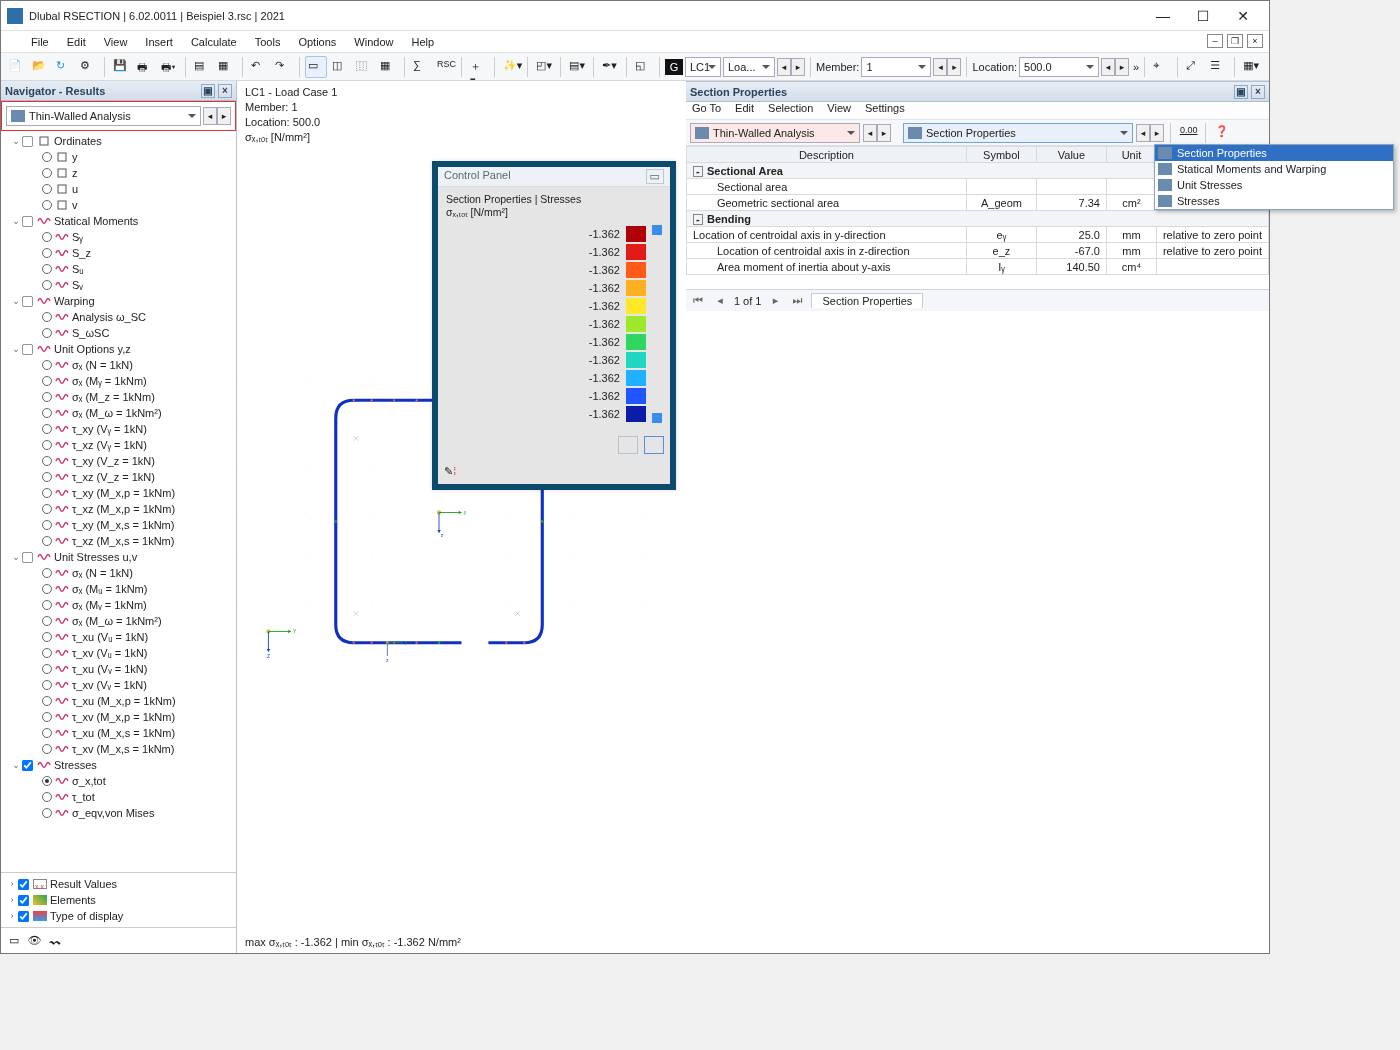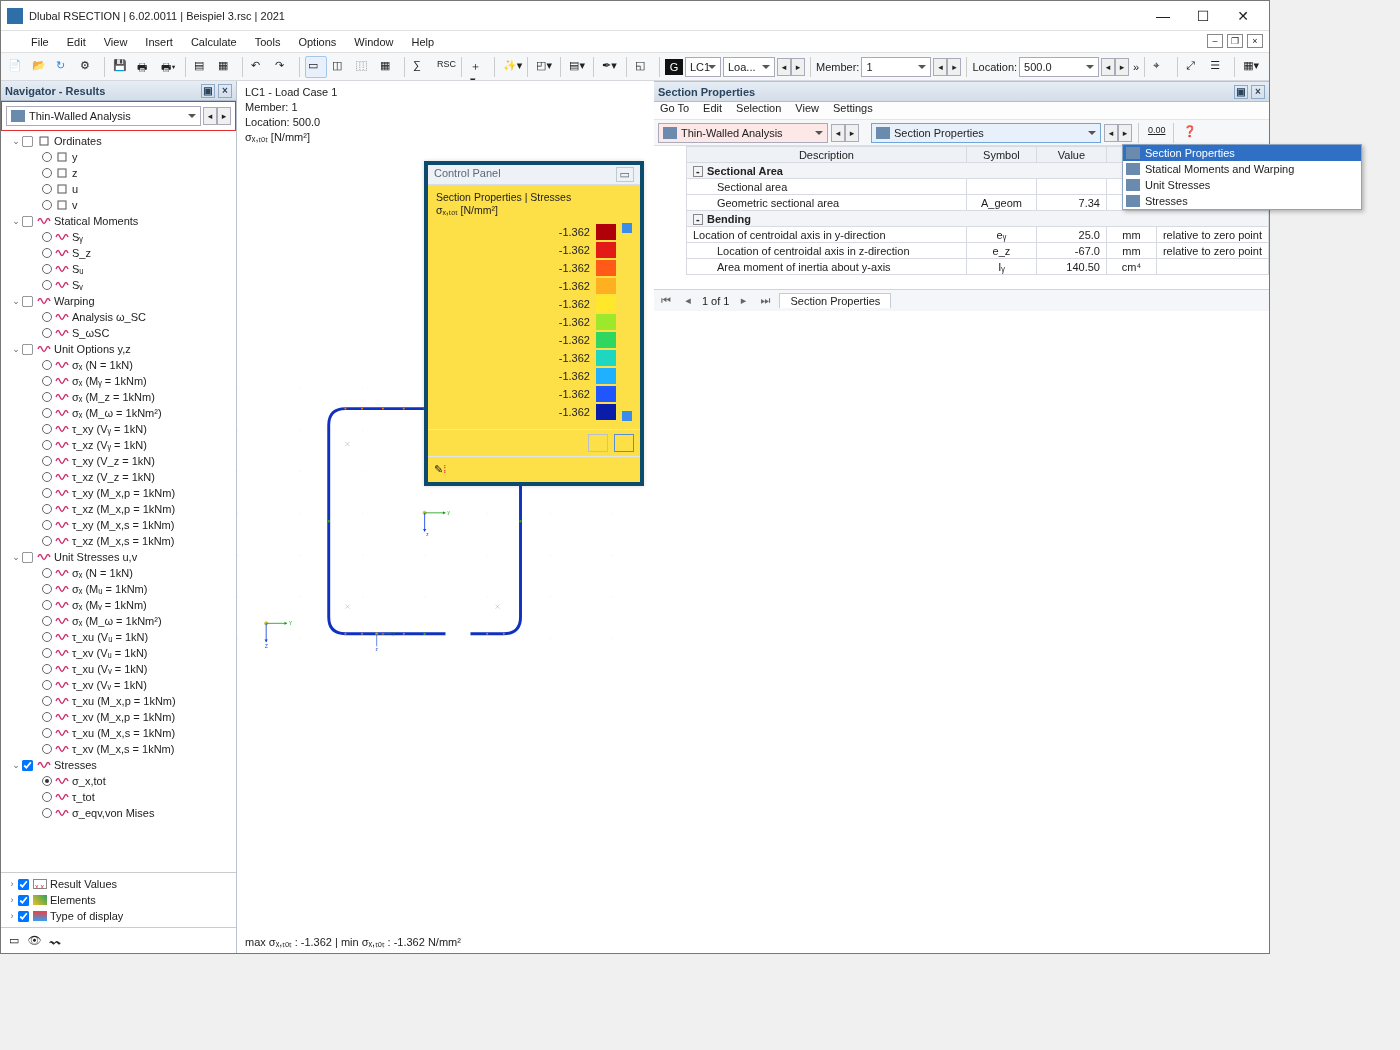--- a/index.html
+++ b/index.html
@@ -37,39 +37,39 @@
   .tleaf .radio.on::after{content:"";display:block;width:4px;height:4px;background:#333;border-radius:50%;margin:2px;}
   .ticon{width:14px;height:10px;margin-right:3px;display:inline-flex;}
   .ticon.sine svg{width:14px;height:10px;}
   .bottom-tree{border-top:1px solid #ccc;padding:3px 0 3px 4px;}
   .nav-footer{height:26px;border-top:1px solid #ccc;display:flex;align-items:center;gap:8px;padding:0 8px;}
 
   .center{flex:1;display:flex;flex-direction:row;min-width:0;}
   .viewport{flex:1;position:relative;background:#fff;overflow:hidden;}
   .vp-overlay{position:absolute;left:8px;top:4px;line-height:15px;}
   .vp-bottom-text{position:absolute;left:8px;bottom:4px;}
-  .control-panel{position:absolute;right:10px;top:80px;width:220px;background:#fde047;border:4px solid #0c4a6e;box-shadow:0 0 4px rgba(0,0,0,.15);}
+  .control-panel{position:absolute;right:10px;top:80px;width:244px;background:#e5e5e5;border:6px solid #0c4a6e;box-shadow:0 0 4px rgba(0,0,0,.15);}
   .control-panel .cp-title{height:20px;background:#eef2f7;padding:2px 6px;color:#5a6a7a;border-bottom:1px solid #d6dde5;}
   .control-panel .cp-body{padding:6px 8px 8px;}
   .legend-row{display:flex;align-items:center;justify-content:flex-end;gap:6px;height:18px;}
   .legend-row .val{width:56px;text-align:right;}
   .legend-row .sw{width:20px;height:16px;}
   .cp-foot{display:flex;justify-content:flex-end;gap:6px;padding:4px 6px;border-top:1px solid #e0e5ec;}
   .cp-foot .ib{width:20px;height:18px;border:1px solid #b8c2ce;}
   .cp-below{padding:6px;border-top:1px solid #e0e5ec;}
 
   .props{height:230px;border-top:1px solid #b9c3cf;display:flex;flex-direction:column;}
   .props-menu{height:18px;display:flex;gap:14px;padding:0 6px;background:#fdfdfe;border-bottom:1px solid #e2e6ec;}
   .props-toolbar{height:26px;display:flex;align-items:center;padding:2px 4px;gap:3px;background:#f6f7f9;border-bottom:1px solid #dcdfe5;position:relative;}
   .props-toolbar .combo.pink{background:#fde8e8;}
   .drop-menu{position:absolute;left:468px;top:24px;width:240px;background:#fff;border:1px solid #8aa4c2;box-shadow:2px 2px 4px rgba(0,0,0,.25);z-index:50;}
   .drop-menu div{padding:2px 4px 2px 22px;position:relative;}
   .drop-menu div.sel{background:#2f6fc4;color:#fff;}
   .drop-menu div::before{content:"";position:absolute;left:3px;top:2px;width:14px;height:12px;background:#6a8bad;}
-  .table-wrap{flex:1;overflow:auto;background:#fff;margin-left:32px;}
+  .table-wrap{flex:1;overflow:auto;background:#fff;}
   table{border-collapse:collapse;width:100%;}
   th,td{border:1px solid #d7dbe1;padding:1px 6px;height:16px;text-align:left;font-size:11px;}
   th{background:#eef1f5;font-weight:400;text-align:center;}
   td.sym{text-align:center;width:70px;}
   td.num{text-align:right;width:70px;}
   td.unit{width:50px;text-align:center;}
   tr.group td{background:#f2f4f7;font-weight:600;}
   .tab-strip{height:22px;border-top:1px solid #cfd4db;background:#f4f6f9;display:flex;align-items:center;padding:0 4px;gap:6px;}
   .tab-strip .tb{width:16px;height:16px;display:flex;align-items:center;justify-content:center;color:#666;}
   .tab-strip .tab{padding:1px 10px;border:1px solid #c5ccd6;border-bottom:none;background:#fff;}

